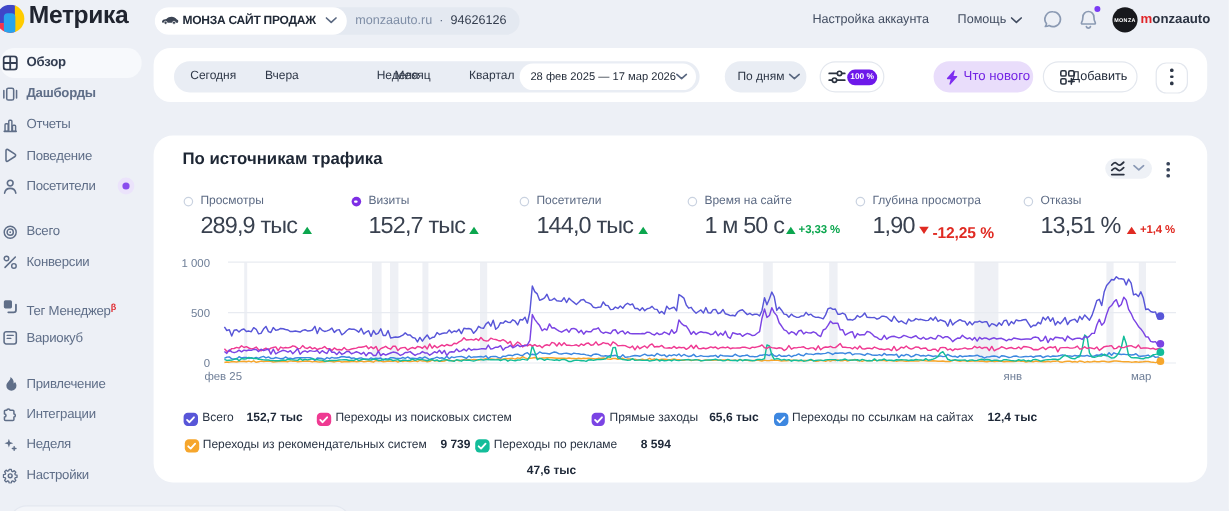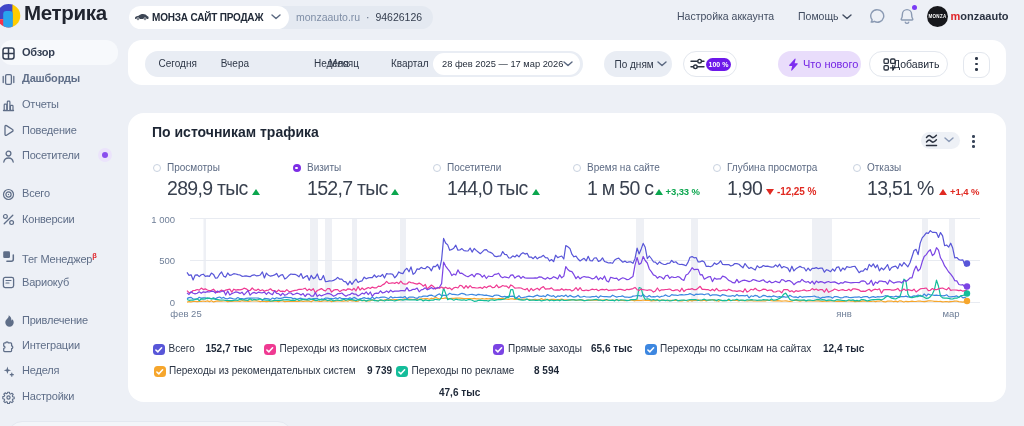--- a/index.html
+++ b/index.html
@@ -224,21 +224,21 @@
 
 <span style="position:absolute;left:572.5px;top:164px;width:8px;height:8px;border-radius:50%;border:1.4px solid #c9d2e0;box-sizing:border-box;background:#fff;"></span>
 <div style="position:absolute;left:587.0px;top:162px;font-size:10px;line-height:12px;color:#5d6b84;white-space:nowrap;">Время на сайте</div>
 <div style="position:absolute;left:587.0px;top:177.5px;white-space:nowrap;font-size:19.5px;line-height:21px;font-weight:500;color:#39414f;letter-spacing:-0.7px;">1 м 50 с</div>
 <span style="position:absolute;left:654.5px;top:188.5px;width:0;height:0;border-left:4px solid transparent;border-right:4px solid transparent;border-bottom:6.5px solid #0ba64e;"></span>
 <div style="position:absolute;left:665.5px;top:185.5px;font-size:9.5px;font-weight:600;letter-spacing:-0.1px;color:#0ba64e;white-space:nowrap;">+3,33 %</div>
 <span style="position:absolute;left:712.5px;top:164px;width:8px;height:8px;border-radius:50%;border:1.4px solid #c9d2e0;box-sizing:border-box;background:#fff;"></span>
 <div style="position:absolute;left:727.0px;top:162px;font-size:10px;line-height:12px;color:#5d6b84;white-space:nowrap;">Глубина просмотра</div>
 <div style="position:absolute;left:727.0px;top:177.5px;white-space:nowrap;font-size:19.5px;line-height:21px;font-weight:400;color:#39414f;letter-spacing:-0.7px;">1,90</div>
 <span style="position:absolute;left:766px;top:188.5px;width:0;height:0;border-left:4px solid transparent;border-right:4px solid transparent;border-top:6.5px solid #e02a22;"></span>
-<div style="position:absolute;left:777px;top:185.5px;font-size:10px;font-weight:600;letter-spacing:-0.1px;color:#e02a22;white-space:nowrap;">-12,25 %</div>
+<div style="position:absolute;left:777px;top:185.5px;font-size:13px;font-weight:600;letter-spacing:-0.1px;color:#e02a22;white-space:nowrap;">-12,25 %</div>
 <span style="position:absolute;left:852.5px;top:164px;width:8px;height:8px;border-radius:50%;border:1.4px solid #c9d2e0;box-sizing:border-box;background:#fff;"></span>
 <div style="position:absolute;left:867.0px;top:162px;font-size:10px;line-height:12px;color:#5d6b84;white-space:nowrap;">Отказы</div>
 <div style="position:absolute;left:867.0px;top:177.5px;white-space:nowrap;font-size:19.5px;line-height:21px;font-weight:500;color:#39414f;letter-spacing:-0.7px;">13,51 %</div>
 <span style="position:absolute;left:939px;top:188.5px;width:0;height:0;border-left:4px solid transparent;border-right:4px solid transparent;border-bottom:6.5px solid #e02a22;"></span>
 <div style="position:absolute;left:950px;top:185.5px;font-size:9.5px;font-weight:600;letter-spacing:-0.1px;color:#e02a22;white-space:nowrap;">+1,4 %</div>
 
 <svg width="1024" height="426" viewBox="0 0 1024 426" style="position:absolute;left:0;top:0;" font-family="Liberation Sans, sans-serif">
 <rect x="203.5" y="218.5" width="2.5" height="84" fill="#eef0f5"></rect>
     <rect x="310" y="218.5" width="8" height="84" fill="#eef0f5"></rect>
     <rect x="325" y="218.5" width="7" height="84" fill="#eef0f5"></rect>

